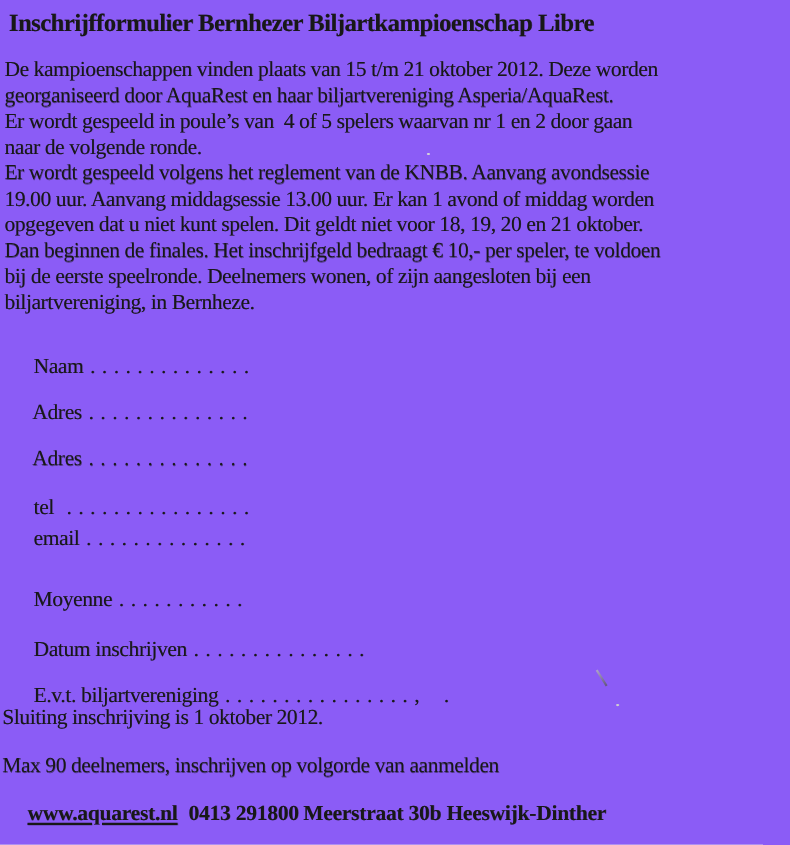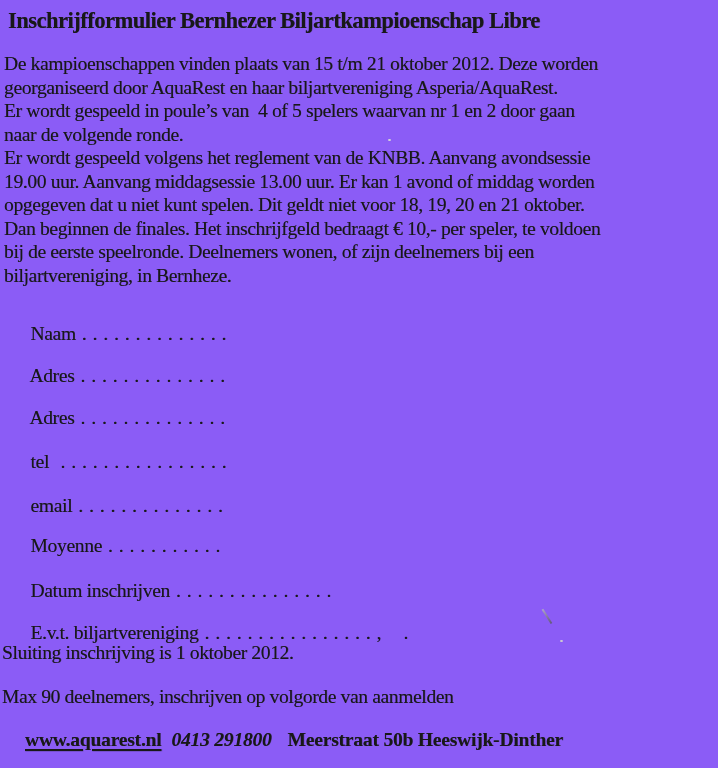--- a/index.html
+++ b/index.html
@@ -53,21 +53,21 @@
     position: absolute;
     left: 0;
     font-size: 19.5px;
     letter-spacing: -0.3px;
     white-space: pre;
   }
   .field-row:nth-of-type(1) { top: 301px; }
   .field-row:nth-of-type(2) { top: 343px; }
   .field-row:nth-of-type(3) { top: 385px; }
   .field-row:nth-of-type(4) { top: 429px; }
-  .field-row:nth-of-type(5) { top: 473px; }
+  .field-row:nth-of-type(5) { top: 457px; }
   .field-row:nth-of-type(6) { top: 513px; }
   .field-row:nth-of-type(7) { top: 558px; }
   .field-row:nth-of-type(8) { top: 600px; }
   .dots {
     margin-left: 6px;
     white-space: pre;
     letter-spacing: 0.5px;
   }
   .closing-line {
     position: absolute;
@@ -87,21 +87,21 @@
     letter-spacing: -0.2px;
     white-space: nowrap;
   }
   .footer .site {
     text-decoration: underline;
     text-decoration-thickness: 2px;
     text-underline-offset: 3px;
     margin-right: 10px;
     padding-left: 24px;
   }
-  .footer .phone { margin-right: 16px; font-style: italic; }
+  .footer .phone { margin-right: 4px; }
   
   .artifact-stray {
     position: absolute;
     top: 608px;
     left: 546px;
     width: 1.5px;
     height: 17px;
     background: linear-gradient(#bbb, #555);
     transform: rotate(-32deg);
     opacity: 0.75;
@@ -134,21 +134,21 @@
 
   <div class="intro ink">
       <div class="line">De kampioenschappen vinden plaats van 15 t/m 21 oktober 2012. Deze worden</div>
       <div class="line">georganiseerd door AquaRest en haar biljartvereniging Asperia/AquaRest.</div>
       <div class="line">Er wordt gespeeld in poule’s van  4 of 5 spelers waarvan nr 1 en 2 door gaan</div>
       <div class="line">naar de volgende ronde.</div>
       <div class="line">Er wordt gespeeld volgens het reglement van de KNBB. Aanvang avondsessie</div>
       <div class="line">19.00 uur. Aanvang middagsessie 13.00 uur. Er kan 1 avond of middag worden</div>
       <div class="line">opgegeven dat u niet kunt spelen. Dit geldt niet voor 18, 19, 20 en 21 oktober.</div>
       <div class="line">Dan beginnen de finales. Het inschrijfgeld bedraagt € 10,- per speler, te voldoen</div>
-      <div class="line">bij de eerste speelronde. Deelnemers wonen, of zijn deelnemers bij een</div>
+      <div class="line">bij de eerste speelronde. Deelnemers wonen, of zijn aangesloten bij een</div>
       <div class="line">biljartvereniging, in Bernheze.</div>
     </div>
 
   <div class="fields">
     <div class="field-row ink">
       <span>Naam</span><span class="dots">. . . . . . . . . . . . . .</span>
     </div>
     <div class="field-row ink">
       <span>Adres</span><span class="dots">. . . . . . . . . . . . . .</span>
     </div>
@@ -170,20 +170,20 @@
     <div class="field-row ink">
       <span>E.v.t. biljartvereniging</span><span class="dots">. . . . . . . . . . . . . . . . ,    .</span>
     </div>
   </div>
 
   <div class="closing-line closing-deadline ink">Sluiting inschrijving is 1 oktober 2012.</div>
 
   <div class="closing-line closing-max ink">Max 90 deelnemers, inschrijven op volgorde van aanmelden</div>
 
   <div class="footer ink">
-    <span class="site">www.aquarest.nl</span><span class="phone">0413 291800</span><span>Meerstraat 50b Heeswijk-Dinther</span>
+    <span class="site">www.aquarest.nl</span><span class="phone">0413 291800</span><span>Meerstraat 30b Heeswijk-Dinther</span>
   </div>
 
   <div class="artifact-stray"></div>
   <div class="artifact-speck-1"></div>
   <div class="artifact-speck-2"></div>
 
 </div>
 
 </body></html>

